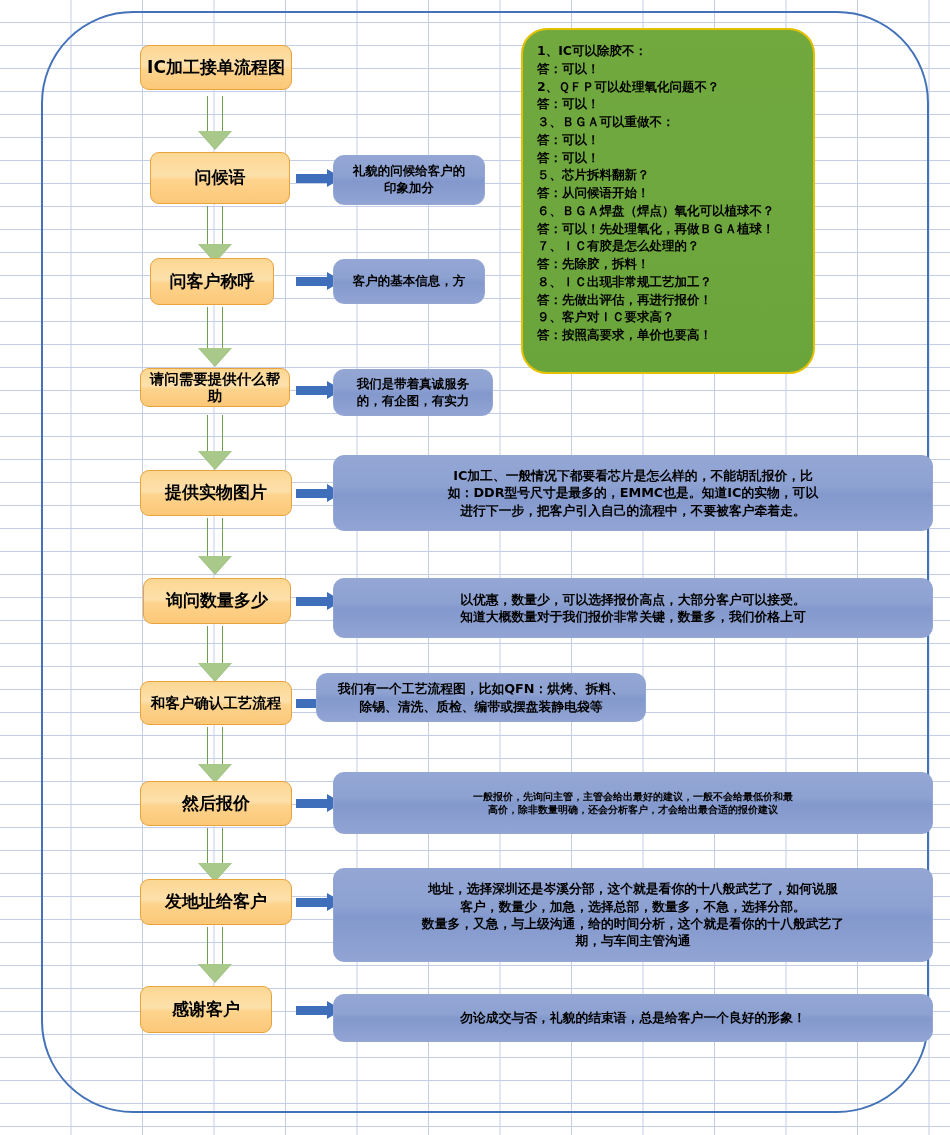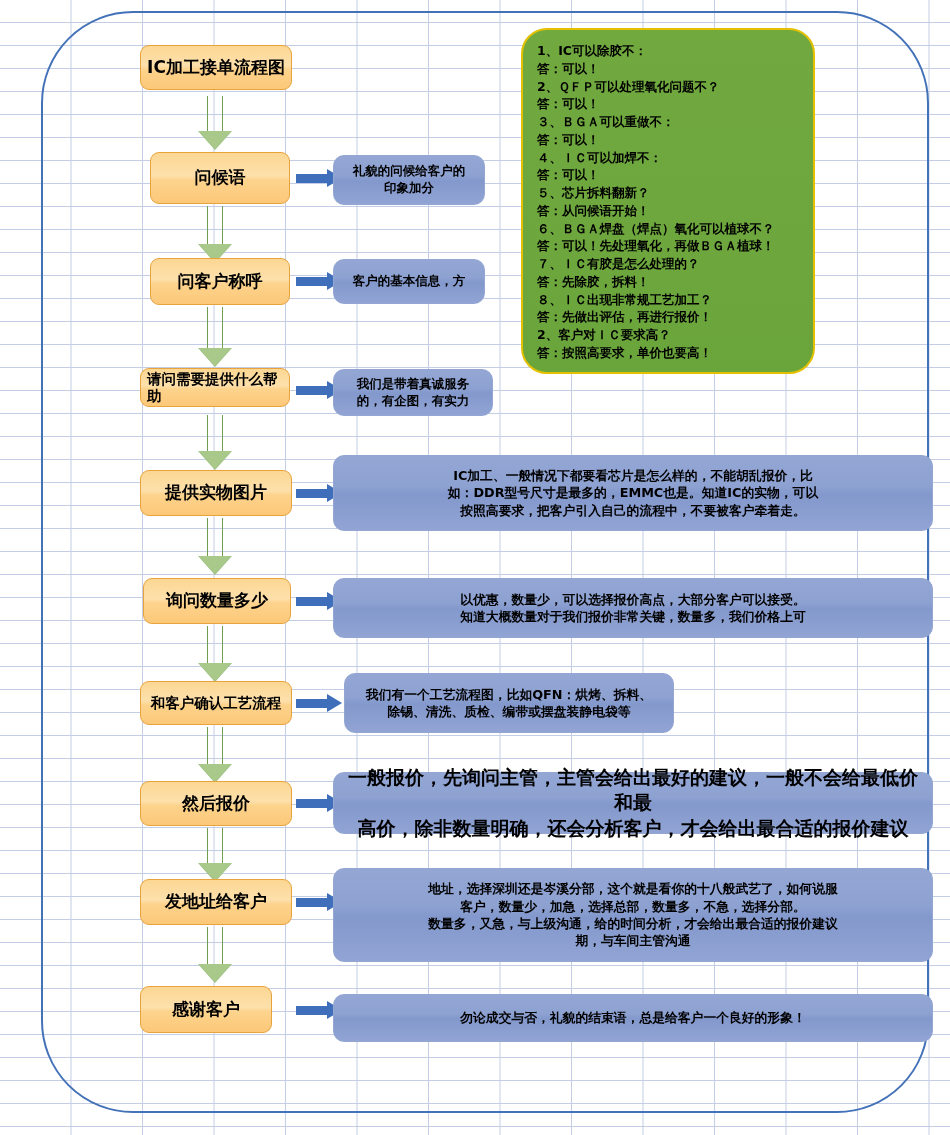--- a/index.html
+++ b/index.html
@@ -37,20 +37,21 @@
   
   .proc-box {
     position: absolute;
     box-sizing: border-box;
     border: 1px solid #e8a33d;
     border-radius: 9px;
     background: linear-gradient(to bottom, #fcd793 0%, #fde0ab 45%, #fdd38c 55%, #fcc879 100%);
     display: flex;
     align-items: center;
     justify-content: center;
+    text-align: center;
     color: #000000;
     font-weight: bold;
     line-height: 1.15;
     padding: 2px 6px;
   }
   
   .note-box {
     position: absolute;
     box-sizing: border-box;
     border: 1px solid #93a7d2;
@@ -154,31 +155,30 @@
 
   <div id="outer-frame"></div>
 
   <div id="qa-panel">
     <div class="qa-line">1、IC可以除胶不：</div>
     <div class="qa-line">答：可以！</div>
     <div class="qa-line">2、ＱＦＰ可以处理氧化问题不？</div>
     <div class="qa-line">答：可以！</div>
     <div class="qa-line">３、ＢＧＡ可以重做不：</div>
     <div class="qa-line">答：可以！</div>
-    <div class="qa-line">４、ＩＣ可以加焊不：</div>
     <div class="qa-line">答：可以！</div>
     <div class="qa-line">５、芯片拆料翻新？</div>
     <div class="qa-line">答：从问候语开始！</div>
     <div class="qa-line">６、ＢＧＡ焊盘（焊点）氧化可以植球不？</div>
     <div class="qa-line">答：可以！先处理氧化，再做ＢＧＡ植球！</div>
     <div class="qa-line">７、ＩＣ有胶是怎么处理的？</div>
     <div class="qa-line">答：先除胶，拆料！</div>
     <div class="qa-line">８、ＩＣ出现非常规工艺加工？</div>
     <div class="qa-line">答：先做出评估，再进行报价！</div>
-    <div class="qa-line">2、客户对ＩＣ要求高？</div>
+    <div class="qa-line">９、客户对ＩＣ要求高？</div>
     <div class="qa-line">答：按照高要求，单价也要高！</div>
   </div>
 
   <div class="proc-box" style="left:140px; top:45px; width:152px; height:45px; font-size:17px;">
     <span>IC加工接单流程图</span>
   </div>
 
   <div class="v-arrow" style="left:198px; top:96px; height:54px;">
     <div class="shaft" style="height:36px;"></div>
     <div class="head" style="top:35px;"></div>
@@ -197,21 +197,21 @@
       <div>礼貌的问候给客户的</div>
       <div>印象加分</div>
     </div>
   </div>
   <div class="v-arrow" style="left:198px; top:206px; height:58px;">
     <div class="shaft" style="height:39px;"></div>
     <div class="head" style="top:38px;"></div>
     <div class="head-in" style="top:38px;"></div>
   </div>
 
-  <div class="proc-box" style="left:150px; top:258px; width:140px; height:47px; font-size:17px;">
+  <div class="proc-box" style="left:150px; top:258px; width:124px; height:47px; font-size:17px;">
     <span>问客户称呼</span>
   </div>
   <div class="h-arrow" style="left:296px; top:272px;">
     <div class="shaft"></div>
       <div class="head"></div>
   </div>
   <div class="note-box note-center" style="left:333px; top:259px; width:152px; height:45px; font-size:12.5px;">
     <div class="note-text">
       <div>客户的基本信息，方</div>
     </div>
@@ -245,21 +245,21 @@
     <span>提供实物图片</span>
   </div>
   <div class="h-arrow" style="left:296px; top:484px;">
     <div class="shaft"></div>
       <div class="head"></div>
   </div>
   <div class="note-box note-left" style="left:333px; top:455px; width:600px; height:76px; font-size:12.8px;">
     <div class="note-text">
       <div>IC加工、一般情况下都要看芯片是怎么样的，不能胡乱报价，比</div>
       <div>如：DDR型号尺寸是最多的，EMMC也是。知道IC的实物，可以</div>
-      <div>按照高要求，把客户引入自己的流程中，不要被客户牵着走。</div>
+      <div>进行下一步，把客户引入自己的流程中，不要被客户牵着走。</div>
     </div>
   </div>
   <div class="v-arrow" style="left:198px; top:518px; height:58px;">
     <div class="shaft" style="height:39px;"></div>
     <div class="head" style="top:38px;"></div>
     <div class="head-in" style="top:38px;"></div>
   </div>
 
   <div class="proc-box" style="left:143px; top:578px; width:148px; height:46px; font-size:17px;">
     <span>询问数量多少</span>
@@ -280,40 +280,40 @@
     <div class="head-in" style="top:37px;"></div>
   </div>
 
   <div class="proc-box" style="left:140px; top:681px; width:152px; height:44px; font-size:14.5px;">
     <span>和客户确认工艺流程</span>
   </div>
   <div class="h-arrow" style="left:296px; top:694px;">
     <div class="shaft"></div>
       <div class="head"></div>
   </div>
-  <div class="note-box note-center" style="left:344px; top:673px; width:330px; height:60px; font-size:12.8px;">
+  <div class="note-box note-center" style="left:316px; top:673px; width:330px; height:49px; font-size:12.8px;">
     <div class="note-text">
       <div>我们有一个工艺流程图，比如QFN：烘烤、拆料、</div>
       <div>除锡、清洗、质检、编带或摆盘装静电袋等</div>
     </div>
   </div>
   <div class="v-arrow" style="left:198px; top:727px; height:56px;">
     <div class="shaft" style="height:38px;"></div>
     <div class="head" style="top:37px;"></div>
     <div class="head-in" style="top:37px;"></div>
   </div>
 
   <div class="proc-box" style="left:140px; top:781px; width:152px; height:45px; font-size:17px;">
     <span>然后报价</span>
   </div>
   <div class="h-arrow" style="left:296px; top:794px;">
     <div class="shaft"></div>
       <div class="head"></div>
   </div>
-  <div class="note-box note-center" style="left:333px; top:772px; width:600px; height:62px; font-size:19px;">
+  <div class="note-box note-center" style="left:333px; top:772px; width:600px; height:62px; font-size:10px;">
     <div class="note-text">
       <div>一般报价，先询问主管，主管会给出最好的建议，一般不会给最低价和最</div>
       <div>高价，除非数量明确，还会分析客户，才会给出最合适的报价建议</div>
     </div>
   </div>
   <div class="v-arrow" style="left:198px; top:828px; height:54px;">
     <div class="shaft" style="height:36px;"></div>
     <div class="head" style="top:35px;"></div>
     <div class="head-in" style="top:35px;"></div>
   </div>
@@ -322,21 +322,21 @@
     <span>发地址给客户</span>
   </div>
   <div class="h-arrow" style="left:296px; top:893px;">
     <div class="shaft"></div>
       <div class="head"></div>
   </div>
   <div class="note-box note-left" style="left:333px; top:868px; width:600px; height:94px; font-size:12.8px;">
     <div class="note-text">
       <div>地址，选择深圳还是岑溪分部，这个就是看你的十八般武艺了，如何说服</div>
       <div>客户，数量少，加急，选择总部，数量多，不急，选择分部。</div>
-      <div>数量多，又急，与上级沟通，给的时间分析，才会给出最合适的报价建议</div>
+      <div>数量多，又急，与上级沟通，给的时间分析，这个就是看你的十八般武艺了</div>
       <div>期，与车间主管沟通</div>
     </div>
   </div>
   <div class="v-arrow" style="left:198px; top:927px; height:56px;">
     <div class="shaft" style="height:38px;"></div>
     <div class="head" style="top:37px;"></div>
     <div class="head-in" style="top:37px;"></div>
   </div>
 
   <div class="proc-box" style="left:140px; top:986px; width:132px; height:47px; font-size:17px;">

